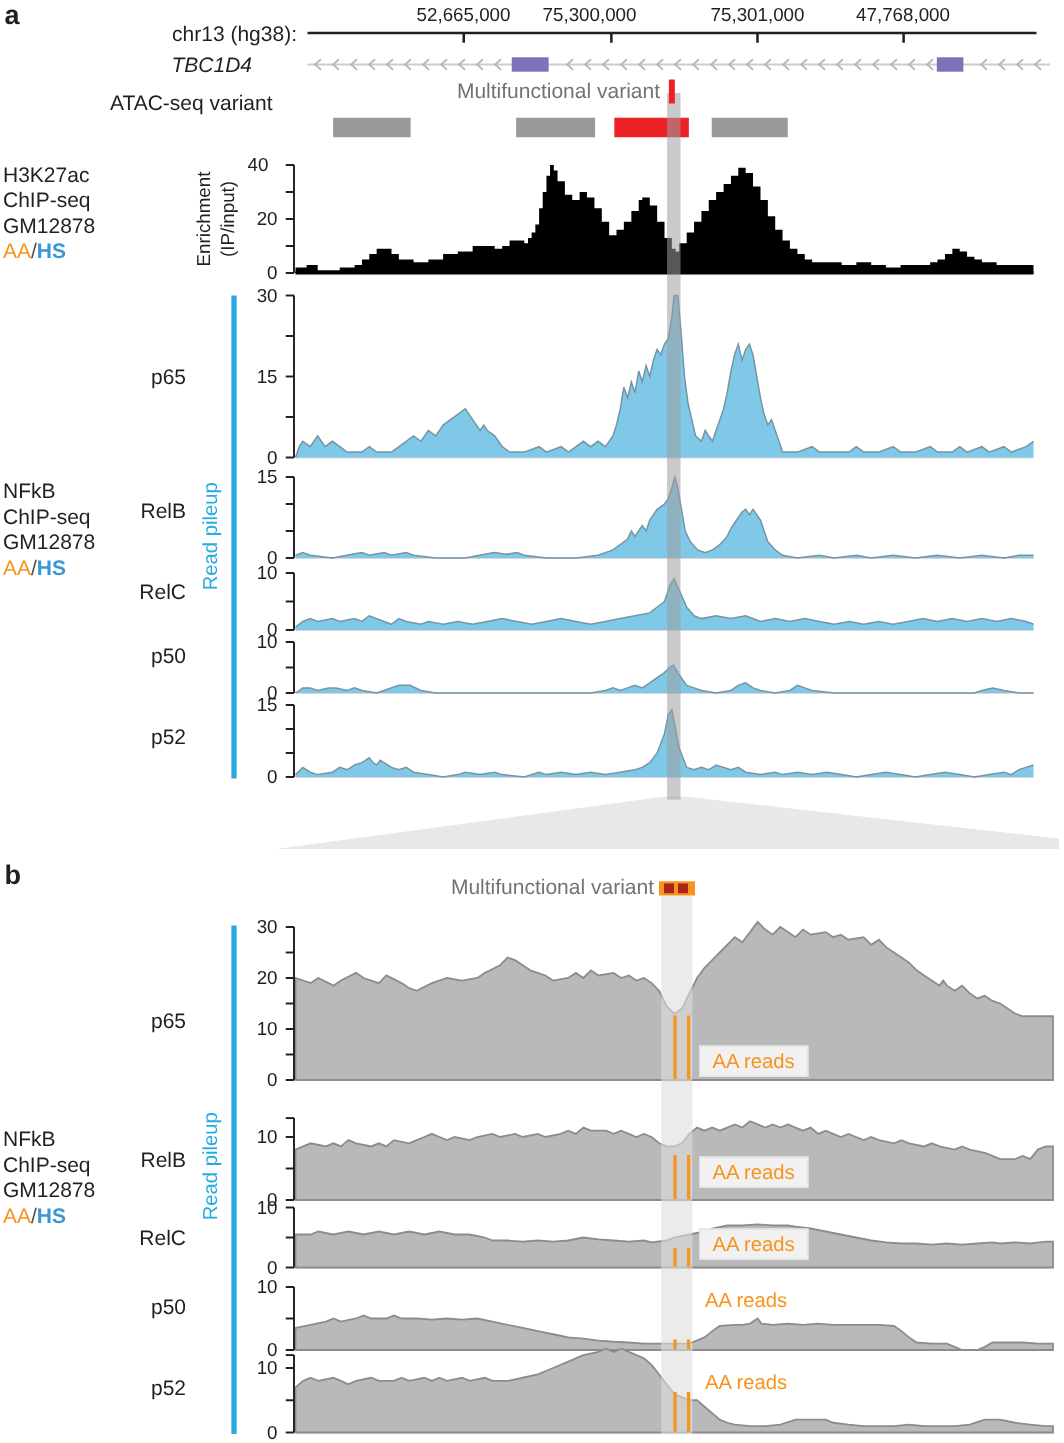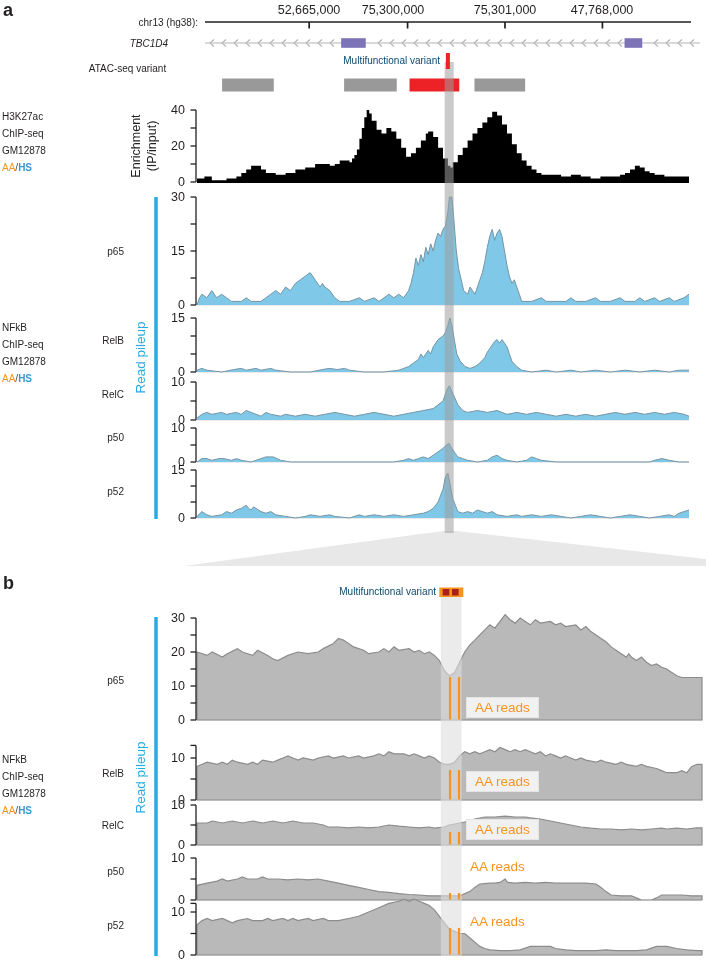--- a/index.html
+++ b/index.html
@@ -1,26 +1,26 @@
 <!DOCTYPE html>
 <html><head>
 <meta charset="utf-8">
 <style>
   html,body{margin:0;padding:0;background:#fff;}
   .stage{position:relative;width:709px;height:962px;background:#ffffff;
          font-family:"Liberation Sans",sans-serif;color:#231f20;overflow:hidden;}
   #gfx{position:absolute;left:0;top:0;z-index:1;}
   #overlay{position:absolute;left:0;top:0;width:709px;height:962px;z-index:2;}
   .abs{position:absolute;}
-  .lbl{font-size:10px;line-height:17px;}
+  .lbl{font-size:14px;line-height:17px;}
   .sm{font-size:12.5px;line-height:16px;}
   .right{text-align:right;}
   .center{text-align:center;}
   .panel-letter{font-size:18px;font-weight:bold;line-height:20px;}
-  .red{color:#0c4a6e;text-align:right;}
+  .red{color:#737373;text-align:right;}
   .cyan{color:#29ABE2;}
   .orange{color:#F7941E;}
   .blue{color:#3B97D3;font-weight:bold;}
   .slash{color:#4d4d4d;}
   .italic{font-style:italic;}
   .rot{transform:rotate(-90deg);}
   .tick-num{position:absolute;width:26px;text-align:right;font-size:12.5px;line-height:16px;}
   .aa-box{position:absolute;font-size:13.5px;line-height:17px;color:#F7941E;
           background:#f1f1f1;border:1px solid #e4e4e4;padding:1px 8px;}
   .aa-plain{position:absolute;font-size:13.5px;line-height:17px;color:#F7941E;}
@@ -244,21 +244,21 @@
     <div class="abs lbl right" style="left:64px;top:863px;width:60px;">p50</div>
     <div class="abs lbl right" style="left:64px;top:917px;width:60px;">p52</div>
 
     <div class="aa-box" style="left:466px;top:697px;">AA reads</div>
     <div class="aa-box" style="left:466px;top:771px;">AA reads</div>
     <div class="aa-box" style="left:466px;top:819px;">AA reads</div>
     <div class="aa-plain" style="left:470px;top:858px;">AA reads</div>
     <div class="aa-plain" style="left:470px;top:913px;">AA reads</div>
   <div class="tick-num" style="left: 159px; top: 174px;">0</div>
       <div class="tick-num" style="left: 159px; top: 138px;">20</div>
-      <div class="tick-num" style="left: 159px; top: 102px;">40</div>
+      <div class="tick-num" style="left: 159px; top: 102px; text-align: center;">40</div>
       <div class="tick-num" style="left: 159px; top: 297px;">0</div>
       <div class="tick-num" style="left: 159px; top: 243px;">15</div>
       <div class="tick-num" style="left: 159px; top: 189px;">30</div>
       <div class="tick-num" style="left: 159px; top: 364px;">0</div>
       <div class="tick-num" style="left: 159px; top: 310px;">15</div>
       <div class="tick-num" style="left: 159px; top: 412px;">0</div>
       <div class="tick-num" style="left: 159px; top: 374px;">10</div>
       <div class="tick-num" style="left: 159px; top: 454px;">0</div>
       <div class="tick-num" style="left: 159px; top: 420px;">10</div>
       <div class="tick-num" style="left: 159px; top: 510px;">0</div>

